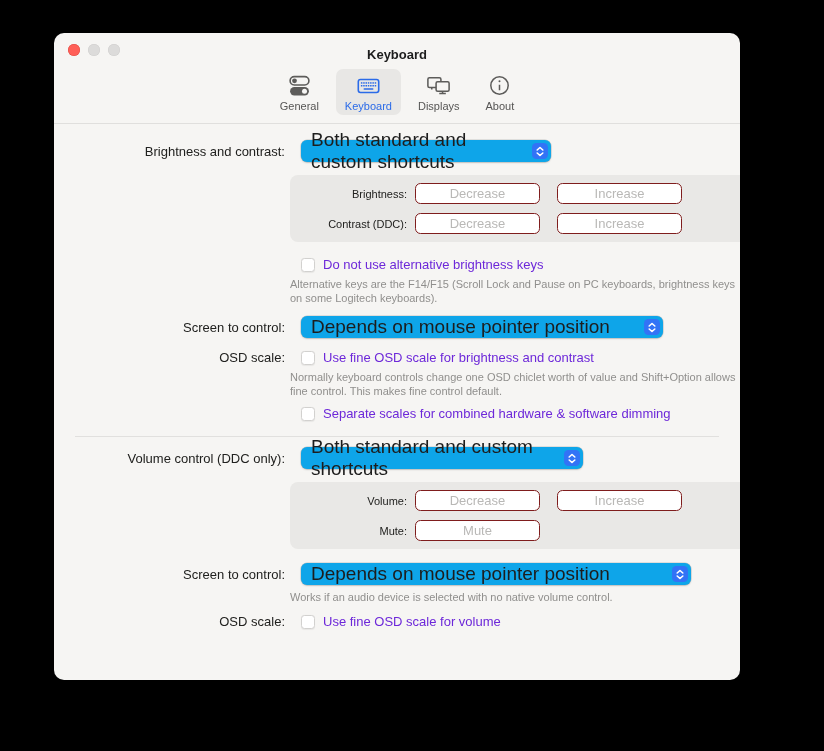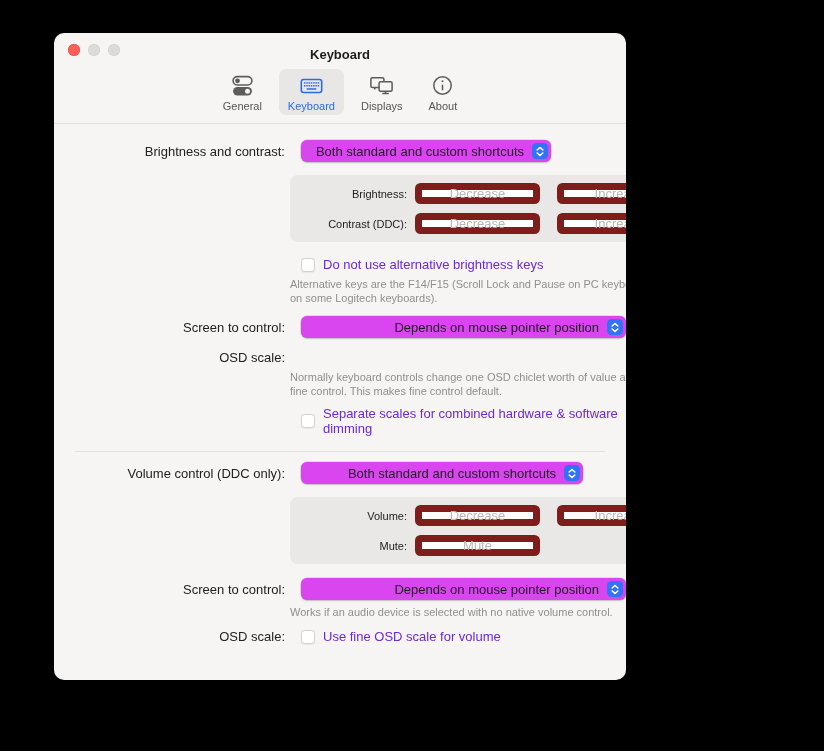--- a/index.html
+++ b/index.html
@@ -5,21 +5,21 @@
   * { margin:0; padding:0; box-sizing:border-box; }
   html,body { width:824px; height:751px; }
   body {
     background:#000;
     font-family:"Liberation Sans", sans-serif;
     position:relative;
     overflow:hidden;
   }
   .window {
     position:absolute; left:54px; top:33px;
-    width:572px; height:647px;
+    width:686px; height:647px;
     background:#f6f5f3;
     border-radius:10px;
     box-shadow:0 0 0 1px rgba(0,0,0,.65), 0 18px 40px rgba(0,0,0,.8);
     overflow:hidden;
   }
   
   .titlebar { position:relative; height:30px; display:flex; align-items:flex-end; justify-content:center; padding-bottom:1px; }
   .traffic { position:absolute; left:14px; top:11px; display:flex; gap:8px; }
   .tl { width:12px; height:12px; border-radius:50%; }
   .tl.close { background:#ff5f57; box-shadow:inset 0 0 0 .5px #dd4a43; }
@@ -31,36 +31,36 @@
   .tb-item .tb-label { font-size:11px; color:#565554; }
   .tb-item.selected { background:#e8e7e5; }
   .tb-item.selected, .tb-item.selected .tb-label { color:#2b6be8; }
   .tb-icon { width:27px; height:26px; display:block; }
   
   .content { padding-bottom:14px; }
   .row { display:flex; align-items:center; }
   .row-label { width:231px; margin-right:16px; text-align:right; font-size:13px; color:#21211f; flex:none; }
   
   .popup {
-    height:22px; background:#d946ef; border-radius:6px;
+    height:22px; background:#0ea5e9; border-radius:6px;
     box-shadow:0 0 0 .5px rgba(0,0,0,.18), 0 1px 2px rgba(0,0,0,.14);
-    display:flex; align-items:center; justify-content:flex-end;
-    padding:0 3px 0 10px; font-size:13px; color:#1d1d1d;
+    display:flex; align-items:center; justify-content:space-between;
+    padding:0 3px 0 10px; font-size:19px; color:#1d1d1d;
   }
   .popup-chev { width:16px; height:16px; border-radius:4.5px; background:#3273f6; display:flex; align-items:center; justify-content:center; flex:none; margin-left:8px; }
   .w-mode1 { width:250px; } .w-screen1 { width:362px; }
   .w-mode2 { width:282px; } .w-screen2 { width:390px; }
   
   .groupbox { margin-left:236px; width:460px; background:#e9e8e6; border-radius:8px; padding:8px 0; }
   .box-row { display:flex; align-items:center; height:21px; }
   .box-row + .box-row { margin-top:9px; }
   .box-label { width:117px; margin-right:8px; text-align:right; font-size:11px; color:#21211f; flex:none; }
   .pushbtn {
     width:125px; height:21px; background:#fff;
-    border:7px solid #7f1d1d; border-radius:5.5px;
+    border:1px solid #7f1d1d; border-radius:5.5px;
     font-size:13px; color:#b9b8b6; font-family:"Liberation Sans",sans-serif;
     display:flex; align-items:center; justify-content:center;
   }
   .pushbtn + .pushbtn { margin-left:17px; }
   
   .cb-wrap { display:flex; align-items:center; }
   .checkbox { width:14px; height:14px; background:#fff; border:1px solid #d2d1cf; border-radius:3.5px; box-shadow:0 .5px 1px rgba(0,0,0,.06); margin-right:8px; flex:none; }
   .cb-label { font-size:13px; color:#6d28d9; }
   
   .help { margin-left:236px; margin-top:5px; width:452px; font-size:11px; line-height:14px; color:#908f8d; }
@@ -190,20 +190,24 @@
           <svg width="10" height="11" viewBox="0 0 10 11" fill="none" stroke="#fff" stroke-width="1.6" stroke-linecap="round" stroke-linejoin="round">
               <path d="M2.2 4 L5 1.5 L7.8 4"></path>
               <path d="M2.2 7 L5 9.5 L7.8 7"></path>
             </svg>
         </span>
       </div>
     </div>
 
     <div class="row r-osd1">
       <span class="row-label">OSD scale:</span>
+      <span class="cb-wrap">
+        <span class="checkbox"></span>
+        <span class="cb-label">Use fine OSD scale for brightness and contrast</span>
+      </span>
     </div>
     <div class="help">Normally keyboard controls change one OSD chiclet worth of value and Shift+Option allows fine control. This makes fine control default.</div>
 
     <div class="row r-cbsep">
       <span class="row-label"></span>
       <span class="cb-wrap">
         <span class="checkbox"></span>
         <span class="cb-label">Separate scales for combined hardware &amp; software dimming</span>
       </span>
     </div>

